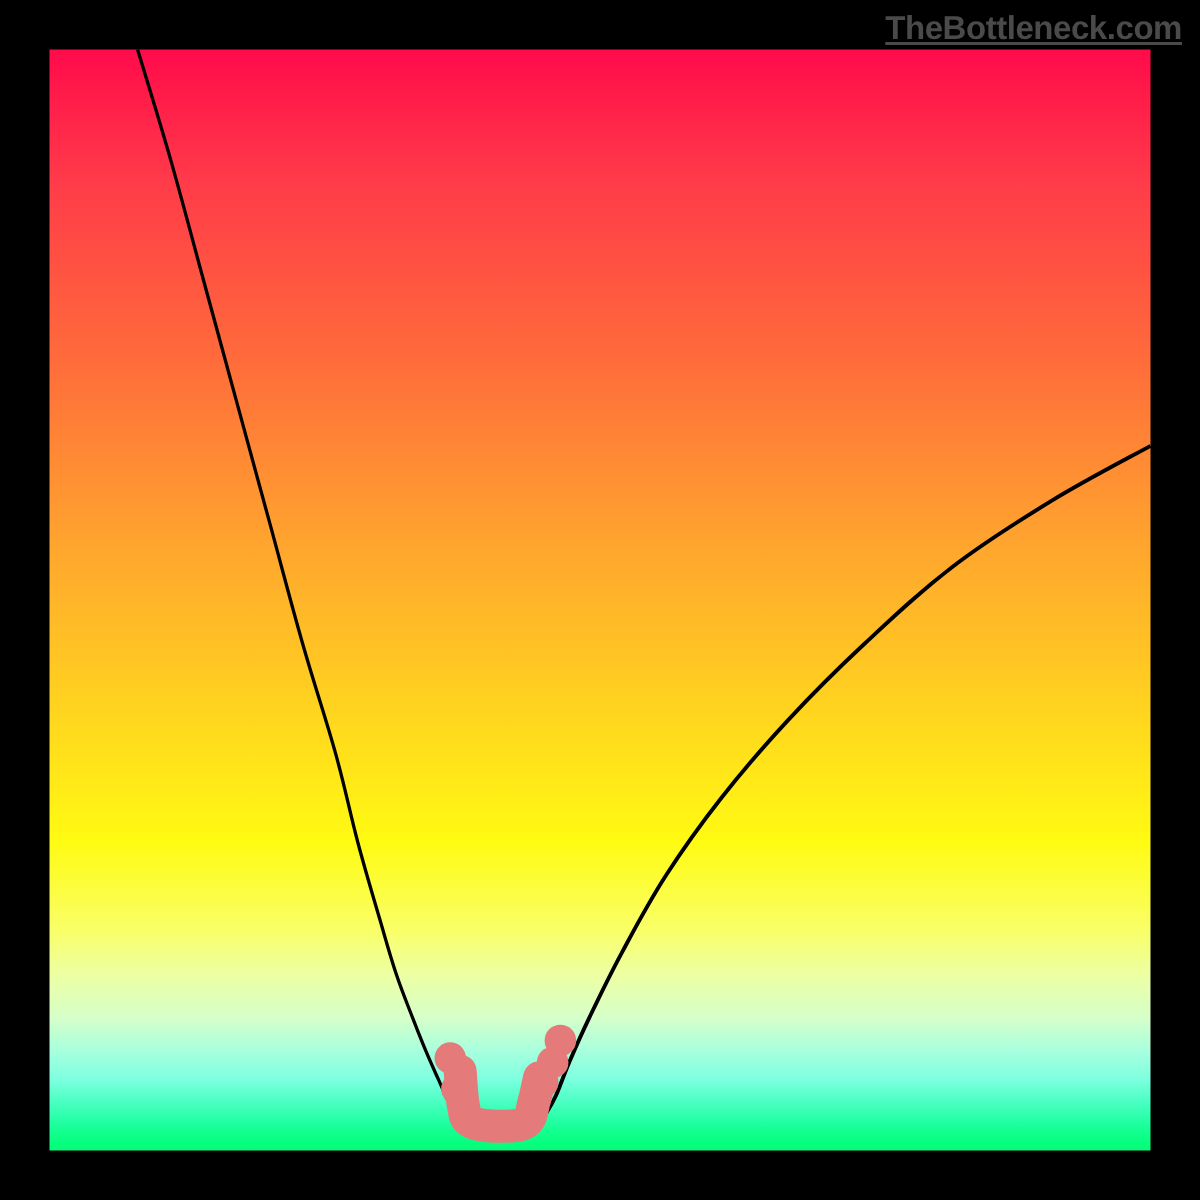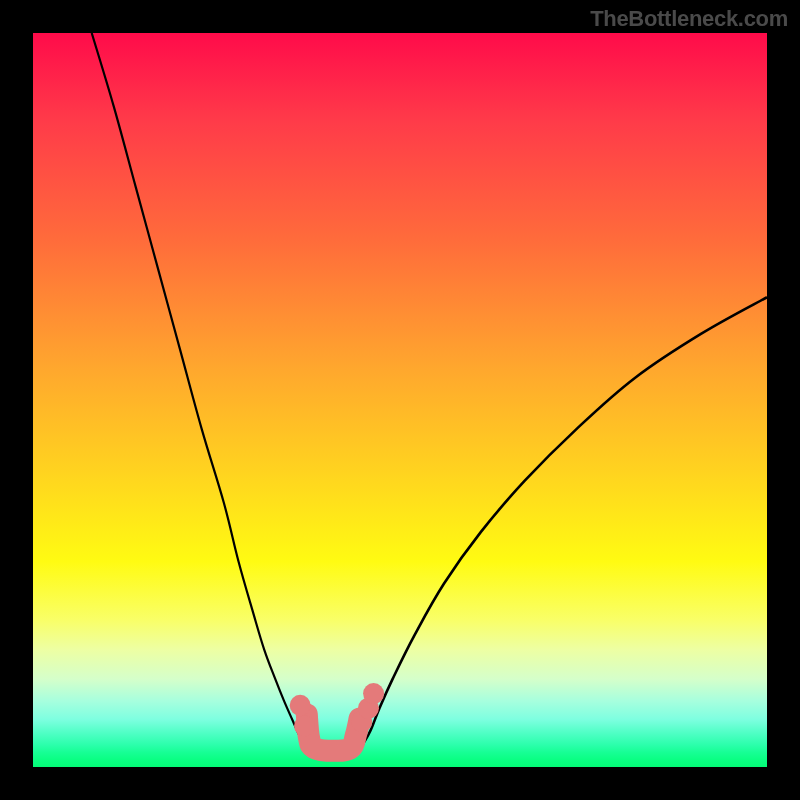--- a/index.html
+++ b/index.html
@@ -13,20 +13,21 @@
   }
   .watermark {
     position: absolute;
     top: 6px;
     right: 12px;
     font-size: 22px;
     font-weight: 600;
     color: #4a4a4a;
     letter-spacing: -0.3px;
     z-index: 50;
+    text-decoration: underline;
   }
   .plot {
     position: absolute;
     left: 33px;
     top: 33px;
     width: 734px;
     height: 734px;
     background: linear-gradient(to bottom,
       #ff0b4a 0%,
       #ff3b49 12%,

